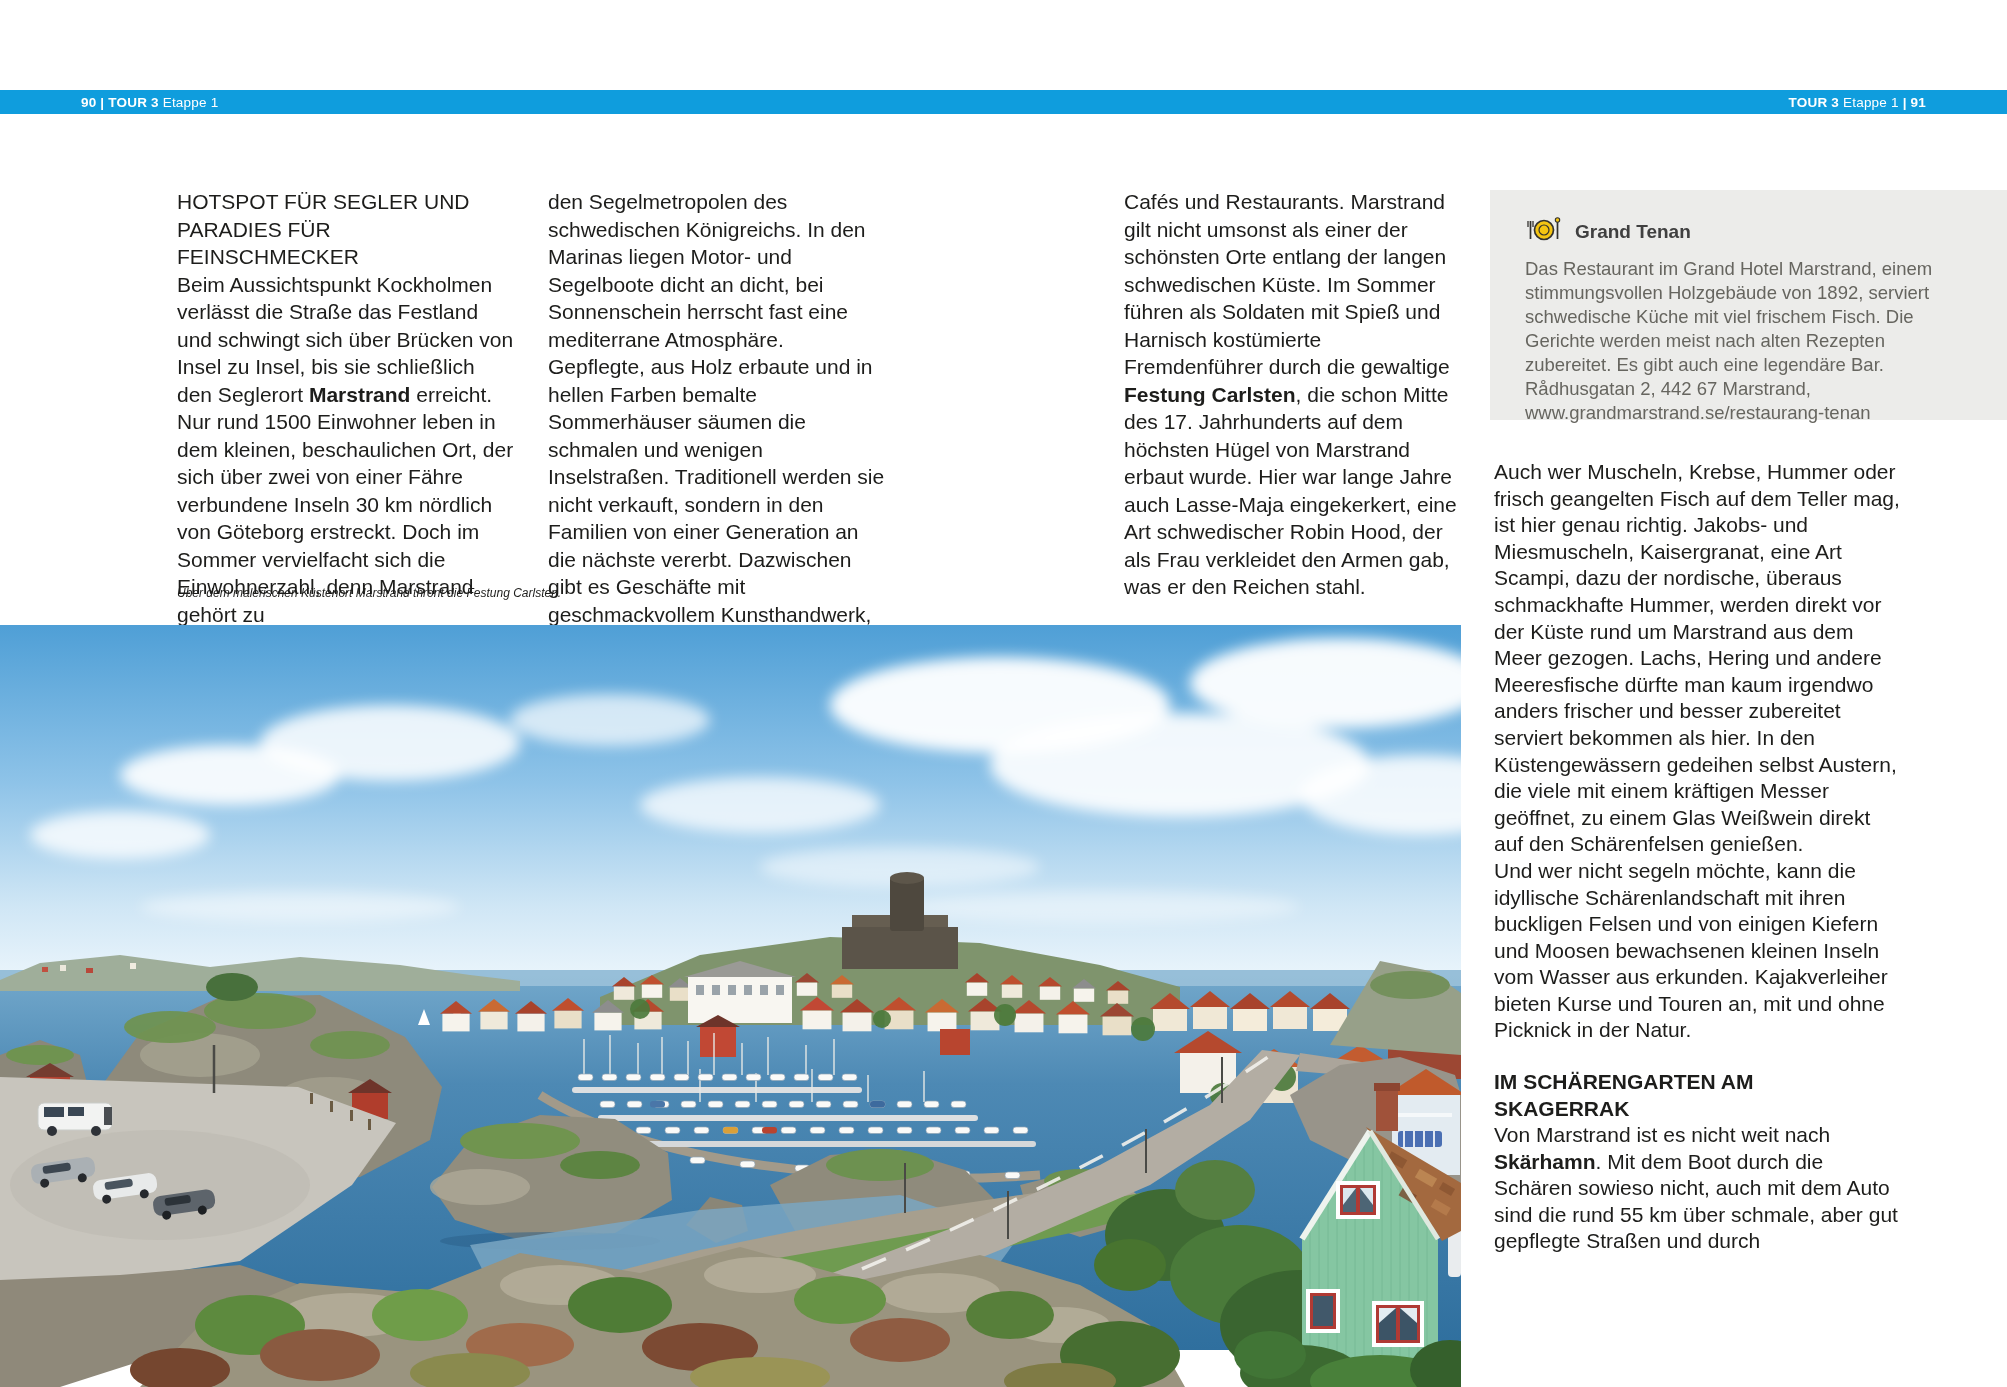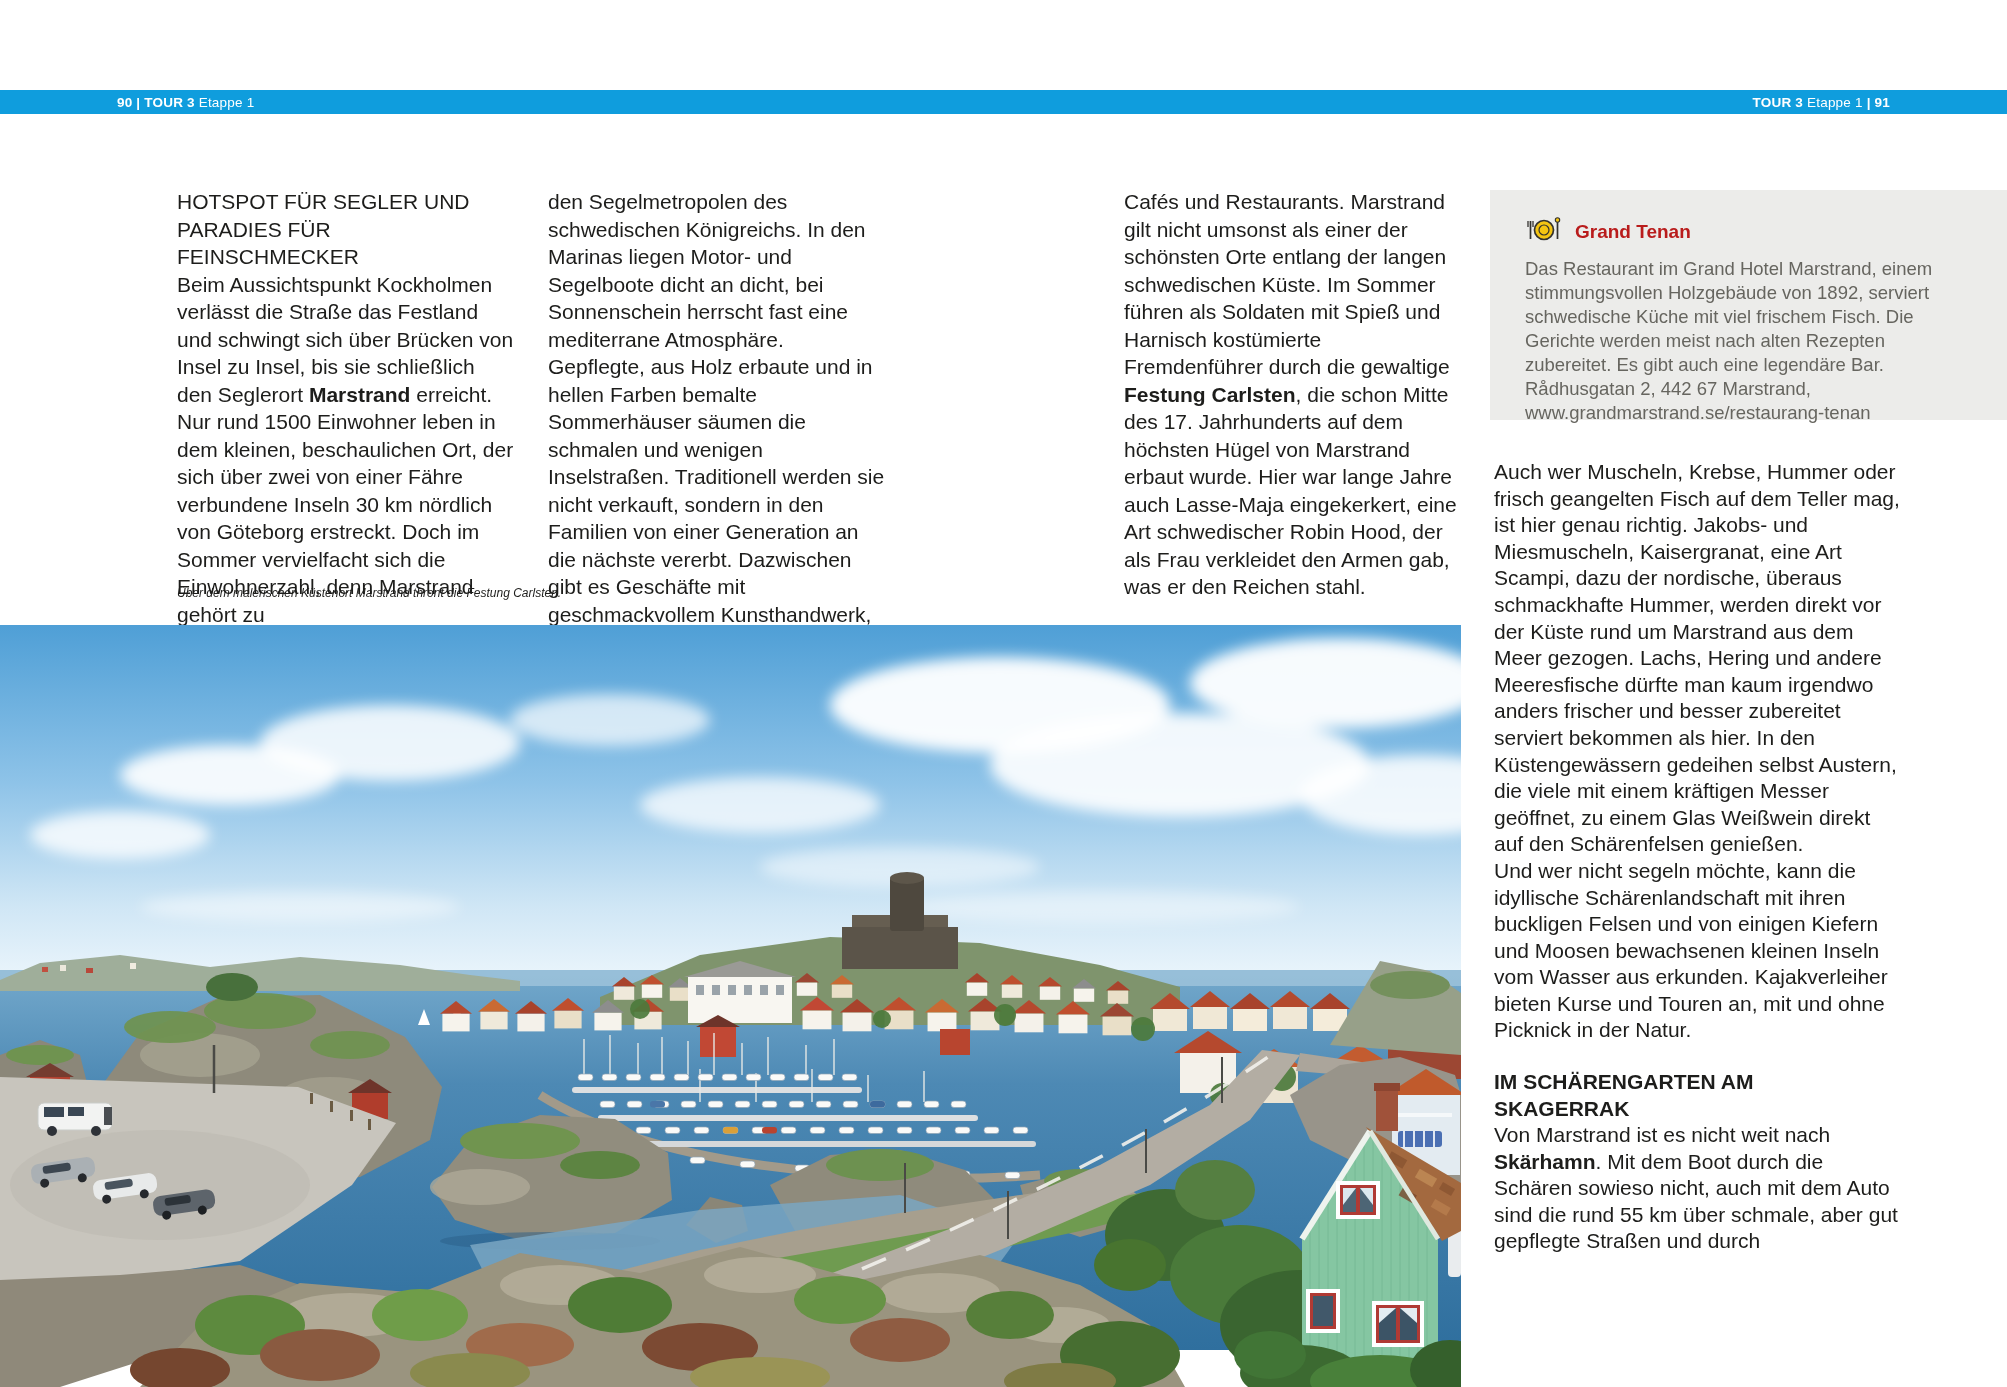--- a/index.html
+++ b/index.html
@@ -2,32 +2,32 @@
 <html><head>
 <meta charset="utf-8">
 <style>
   html,body{margin:0;padding:0}
   body{width:2007px;height:1387px;position:relative;background:#ffffff;
        font-family:"Liberation Sans",sans-serif;color:#1d1d1b;overflow:hidden}
   strong{font-weight:700}
   
   .topbar{position:absolute;left:0;top:90px;width:2007px;height:24px;background:#0f9ddd;
           color:#fff;font-size:13.5px;letter-spacing:.2px;display:flex;align-items:center;
-          justify-content:space-between;box-sizing:border-box;padding:0 117px}
+          justify-content:space-between;box-sizing:border-box;padding:0 81px}
   
   .col{position:absolute;top:188px;width:338px;font-size:21px;line-height:27.5px}
   #col1{left:177px}
   #col2{left:548px}
   #col3{left:1124px;width:336px}
   .col-heading{font-weight:400}
   
   .infobox{position:absolute;left:1490px;top:190px;width:517px;height:230px;background:#ececea;
            box-sizing:border-box;padding:26px 40px 0 35px}
   .infobox-head{display:flex;align-items:center;gap:12px}
-  .infobox-title{font-size:19px;font-weight:700;color:#b91c1c}
+  .infobox-title{font-size:19px;font-weight:700;color:#404040}
   .infobox-body{margin-top:10px;font-size:18.5px;line-height:24px;color:#66655f}
   .infobox-line{font-size:18.5px;line-height:24px;color:#66655f}
   
   .caption{position:absolute;left:177px;top:586px;font-size:12px;font-style:italic}
   
   .photo{position:absolute;left:0;top:625px;width:1461px;height:762px}
   
   .rightcol{position:absolute;left:1494px;top:459px;width:406px;font-size:21px;line-height:26.6px}
   .rightcol p{margin:0}
   .rightcol h3{font-size:21px;line-height:27px;margin:24px 16px 0 0;font-weight:700}

